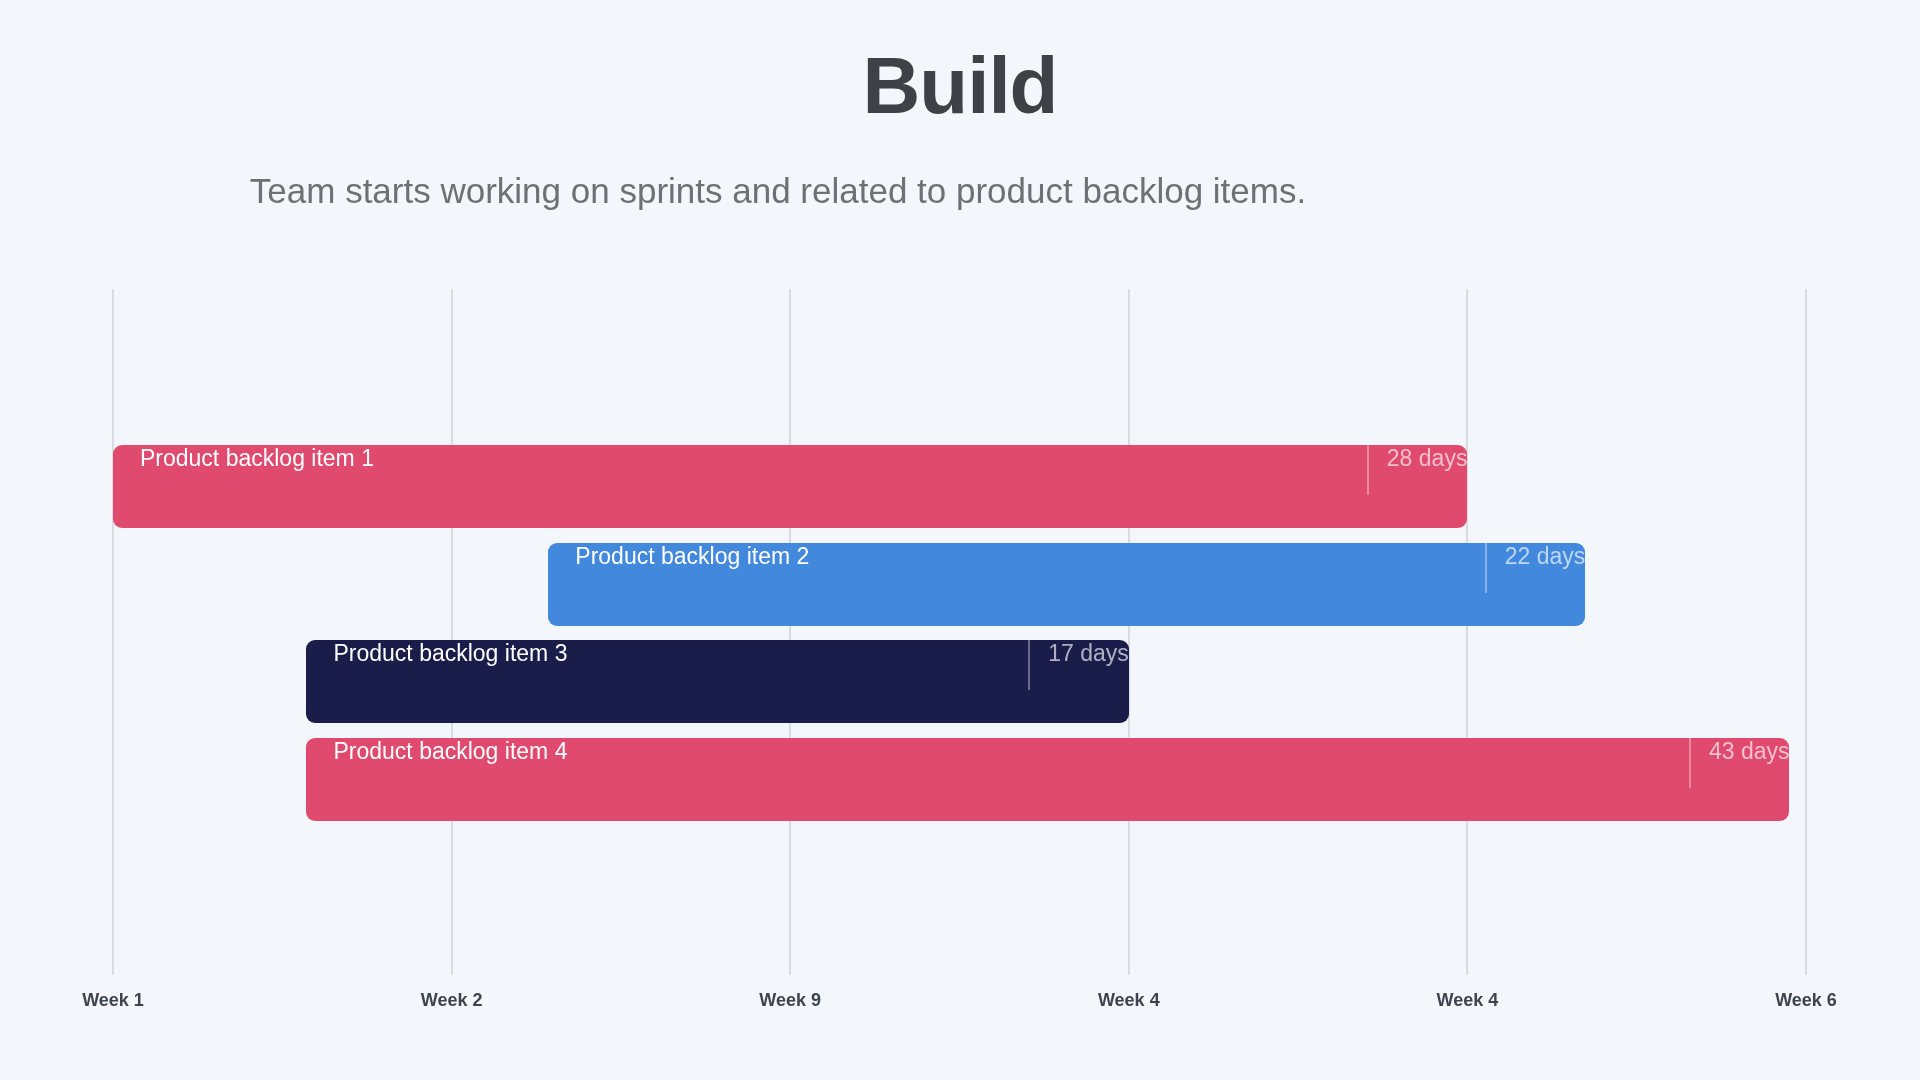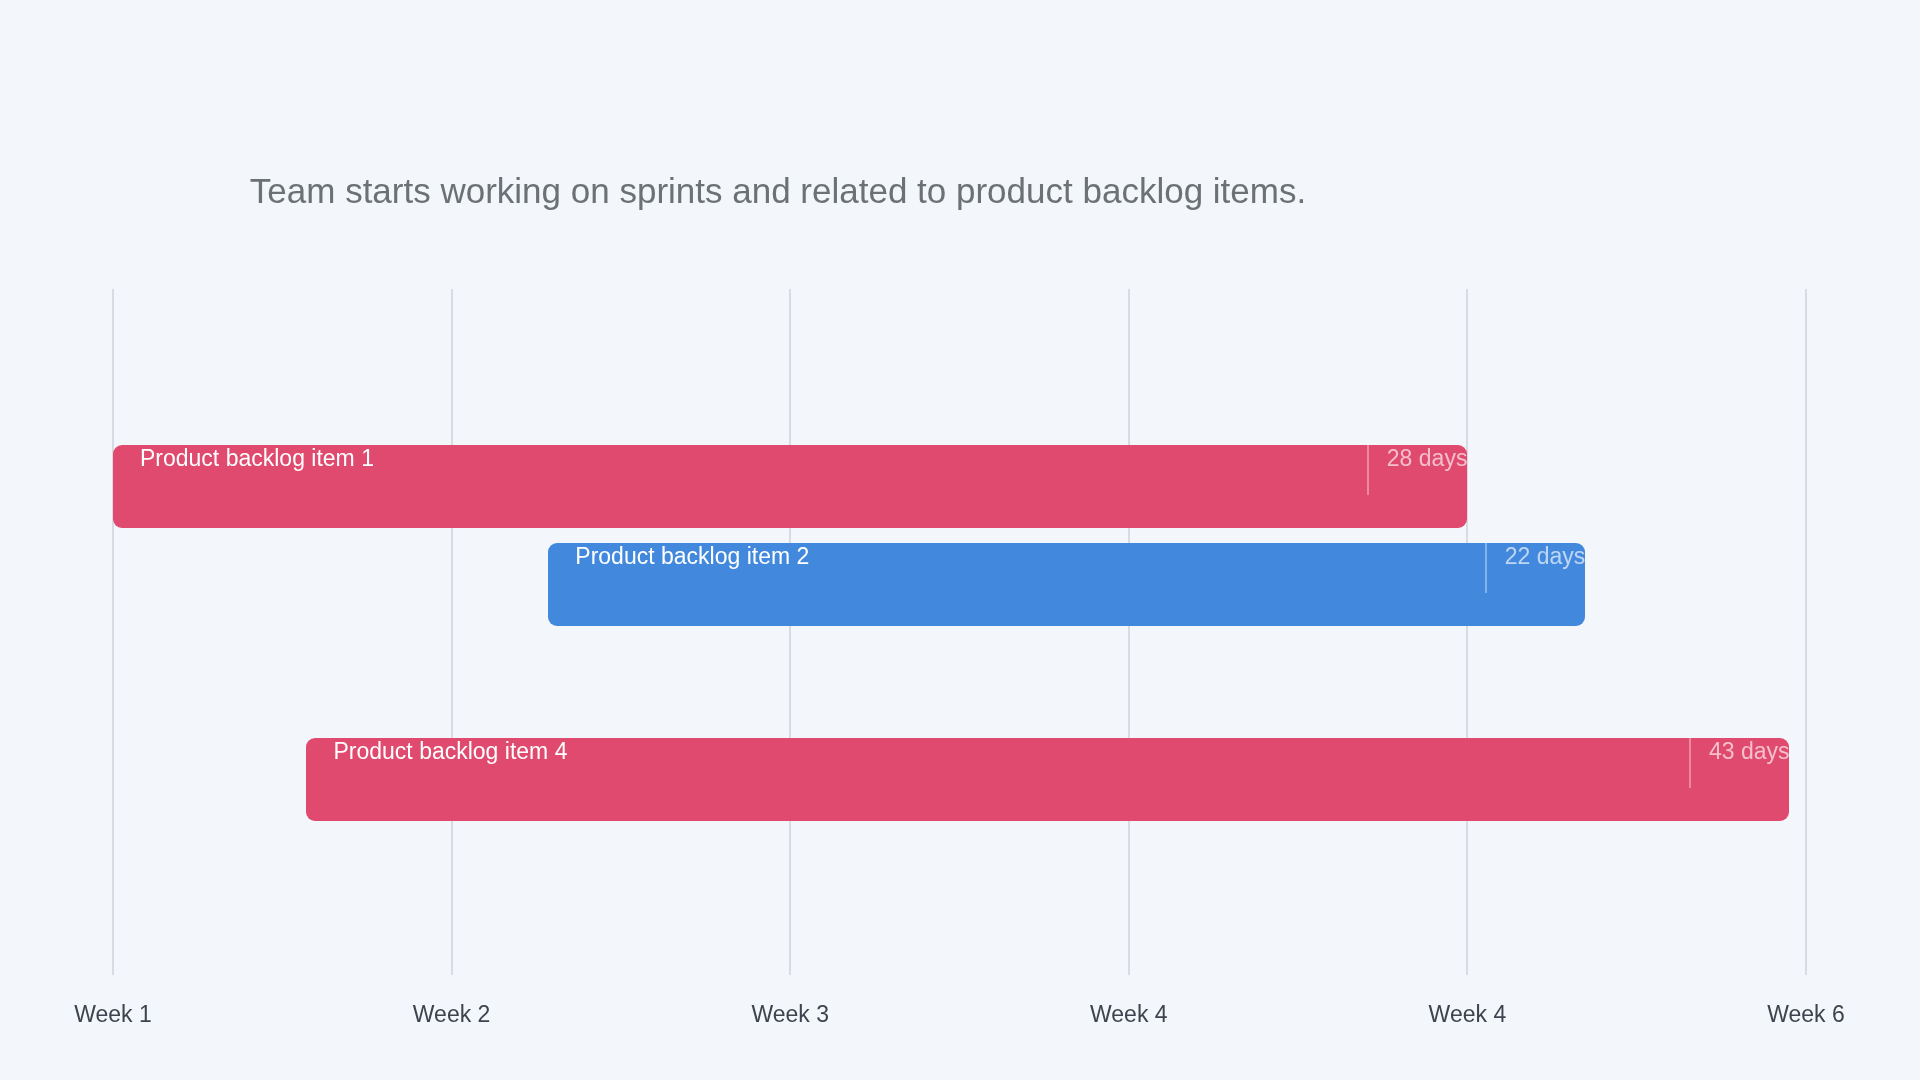--- a/index.html
+++ b/index.html
@@ -96,60 +96,66 @@
   }
   .axis {
     position: absolute;
     left: 113px;
     top: 985px;
     width: 1693px;
     height: 40px;
   }
   .week-label {
     position: absolute;
-    top: 16px;
+    top: 5px;
     transform: translateX(-50%);
-    font-size: 23px;
-    font-weight: 400;
+    font-size: 18px;
+    font-weight: 700;
     color: #3E444E;
     white-space: nowrap;
   }
 </style>
 </head>
 <body>
 
 <div class="page">
+  <h1 class="title">Build</h1>
   <p class="subtitle">Team starts working on sprints and related to product backlog items.</p>
 
   <div class="chart">
     <div class="plot">
         <div class="gridline" style="left: 0px;"></div>
         <div class="gridline" style="left: 338.6px;"></div>
         <div class="gridline" style="left: 677.2px;"></div>
         <div class="gridline" style="left: 1015.8px;"></div>
         <div class="gridline" style="left: 1354.4px;"></div>
         <div class="gridline" style="left: 1693px;"></div>
         <div class="bar" style="left: 0px; width: 1354.4px; top: 156px; background: rgb(223, 74, 110);">
           <span class="bar-label">Product backlog item 1</span>
           <span class="bar-divider"></span>
           <span class="bar-days">28 days</span>
         </div>
         <div class="bar" style="left: 435.343px; width: 1037px; top: 254px; background: rgb(66, 137, 222);">
           <span class="bar-label">Product backlog item 2</span>
           <span class="bar-divider"></span>
           <span class="bar-days">22 days</span>
         </div>
+        <div class="bar" style="left: 193.486px; width: 822.314px; top: 351px; background: rgb(26, 28, 74);">
+          <span class="bar-label">Product backlog item 3</span>
+          <span class="bar-divider"></span>
+          <span class="bar-days">17 days</span>
+        </div>
         <div class="bar" style="left: 193.486px; width: 1483px; top: 449px; background: rgb(223, 74, 110);">
           <span class="bar-label">Product backlog item 4</span>
           <span class="bar-divider"></span>
           <span class="bar-days">43 days</span>
         </div>
       </div>
     <div class="axis">
         <span class="week-label" style="left: 0px;">Week 1</span>
         <span class="week-label" style="left: 338.6px;">Week 2</span>
-        <span class="week-label" style="left: 677.2px;">Week 3</span>
+        <span class="week-label" style="left: 677.2px;">Week 9</span>
         <span class="week-label" style="left: 1015.8px;">Week 4</span>
         <span class="week-label" style="left: 1354.4px;">Week 4</span>
         <span class="week-label" style="left: 1693px;">Week 6</span>
       </div>
   </div>
 </div>
 
 </body></html>

